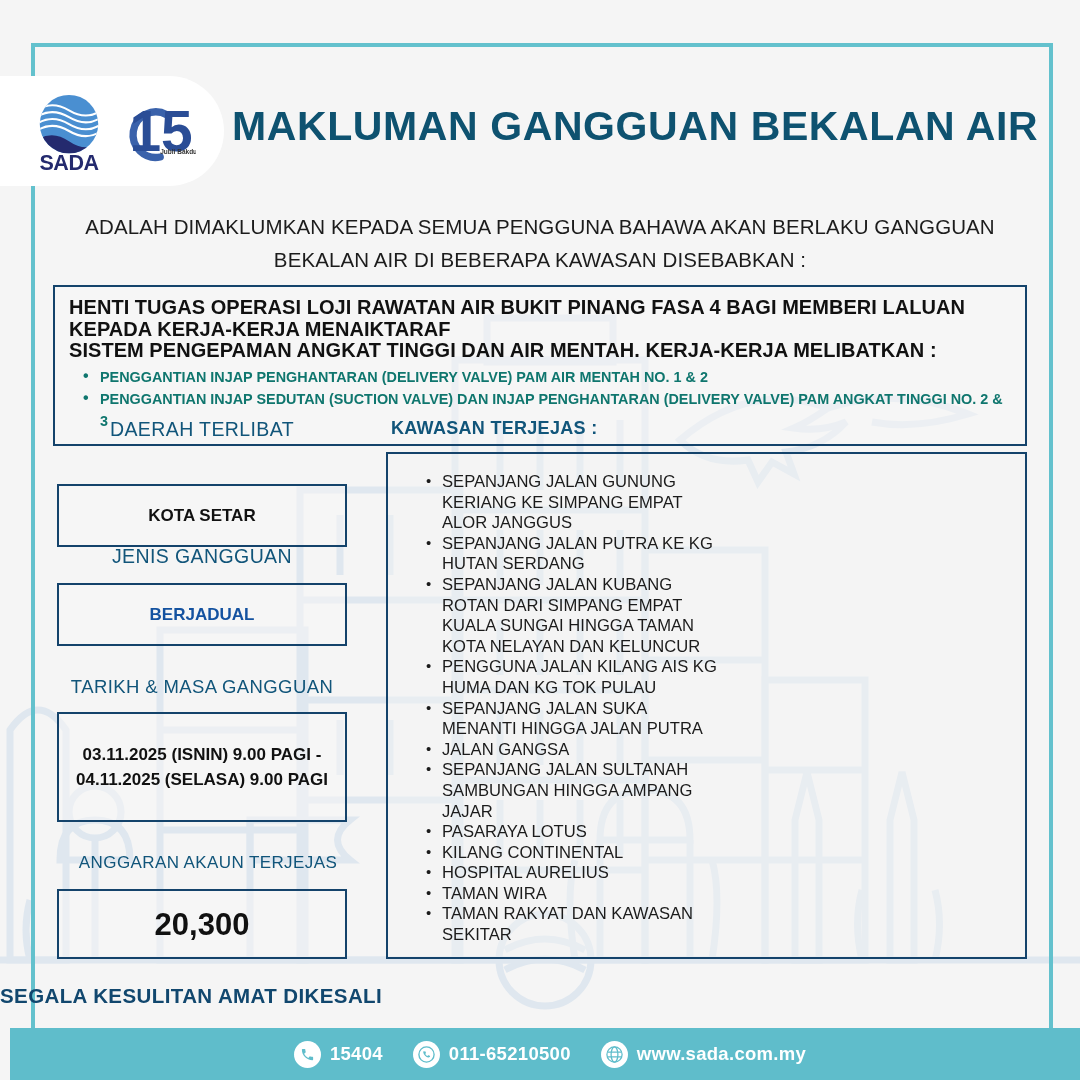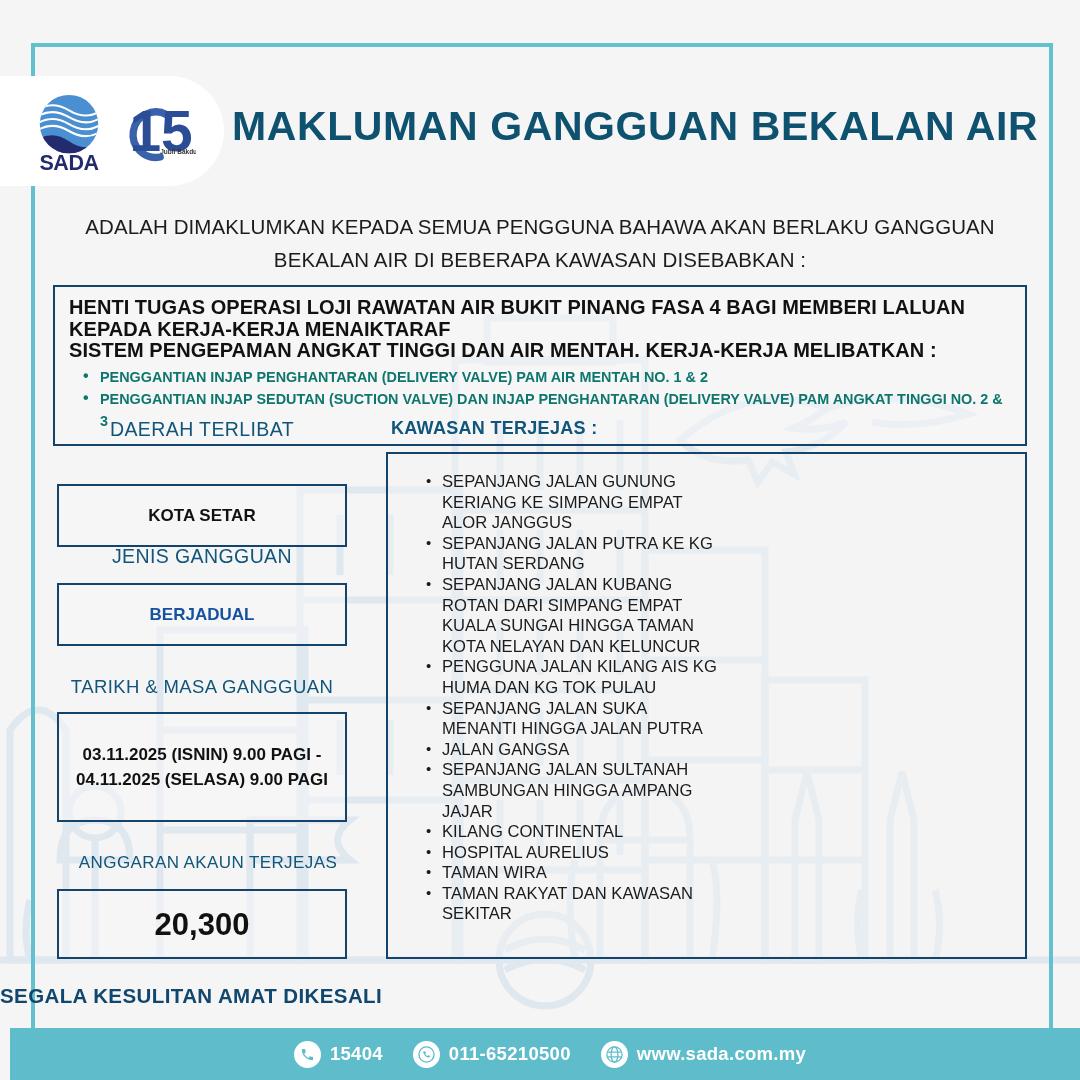--- a/index.html
+++ b/index.html
@@ -325,20 +325,21 @@
   <div id="lbl-kawasan">KAWASAN TERJEJAS :</div>
   <div id="box-kawasan">
     <ul>
       <li>SEPANJANG JALAN GUNUNG KERIANG KE SIMPANG EMPAT ALOR JANGGUS</li>
       <li>SEPANJANG JALAN PUTRA KE KG HUTAN SERDANG</li>
       <li>SEPANJANG JALAN KUBANG ROTAN DARI SIMPANG EMPAT KUALA SUNGAI HINGGA TAMAN KOTA NELAYAN DAN KELUNCUR</li>
       <li>PENGGUNA JALAN KILANG AIS KG HUMA DAN KG TOK PULAU</li>
       <li>SEPANJANG JALAN SUKA MENANTI HINGGA JALAN PUTRA</li>
       <li>JALAN GANGSA</li>
       <li>SEPANJANG JALAN SULTANAH SAMBUNGAN HINGGA AMPANG JAJAR</li>
+      <li>PASARAYA LOTUS</li>
       <li>KILANG CONTINENTAL</li>
       <li>HOSPITAL AURELIUS</li>
       <li>TAMAN WIRA</li>
       <li>TAMAN RAKYAT DAN KAWASAN SEKITAR</li>
     </ul>
   </div>
 
   <div id="apology">SEGALA KESULITAN AMAT DIKESALI</div>
 
   <div id="footer">

